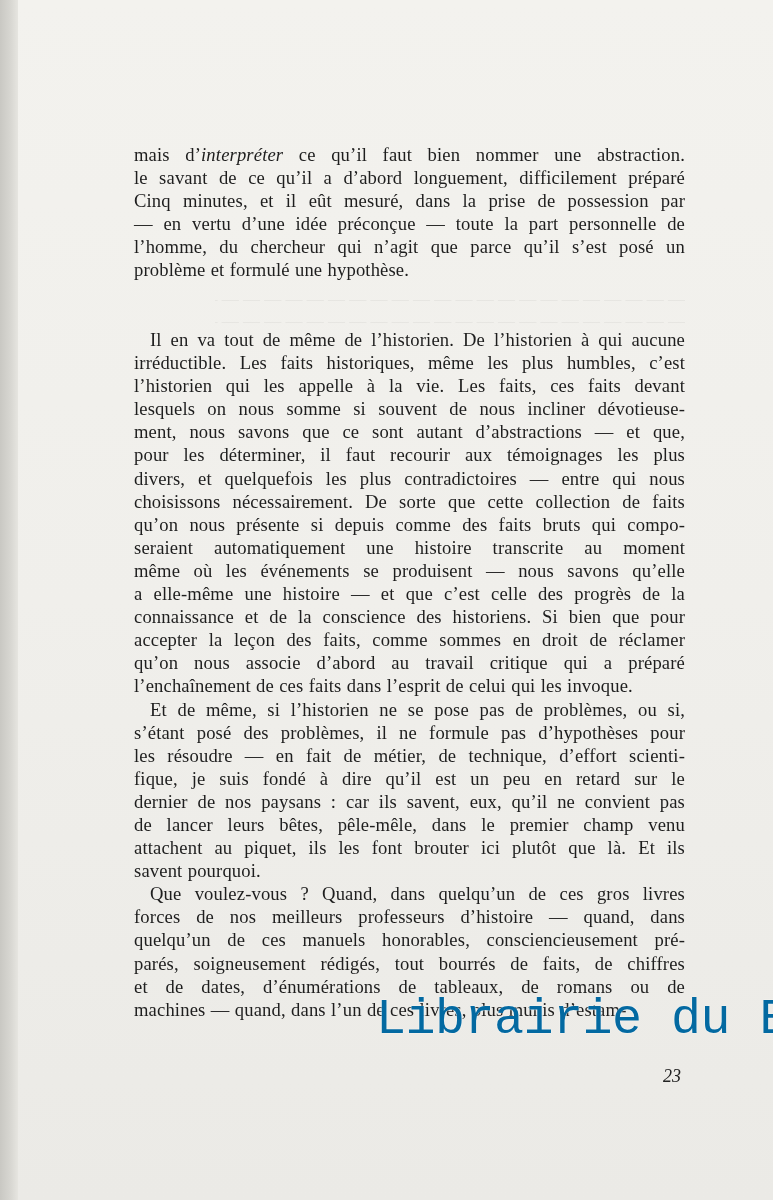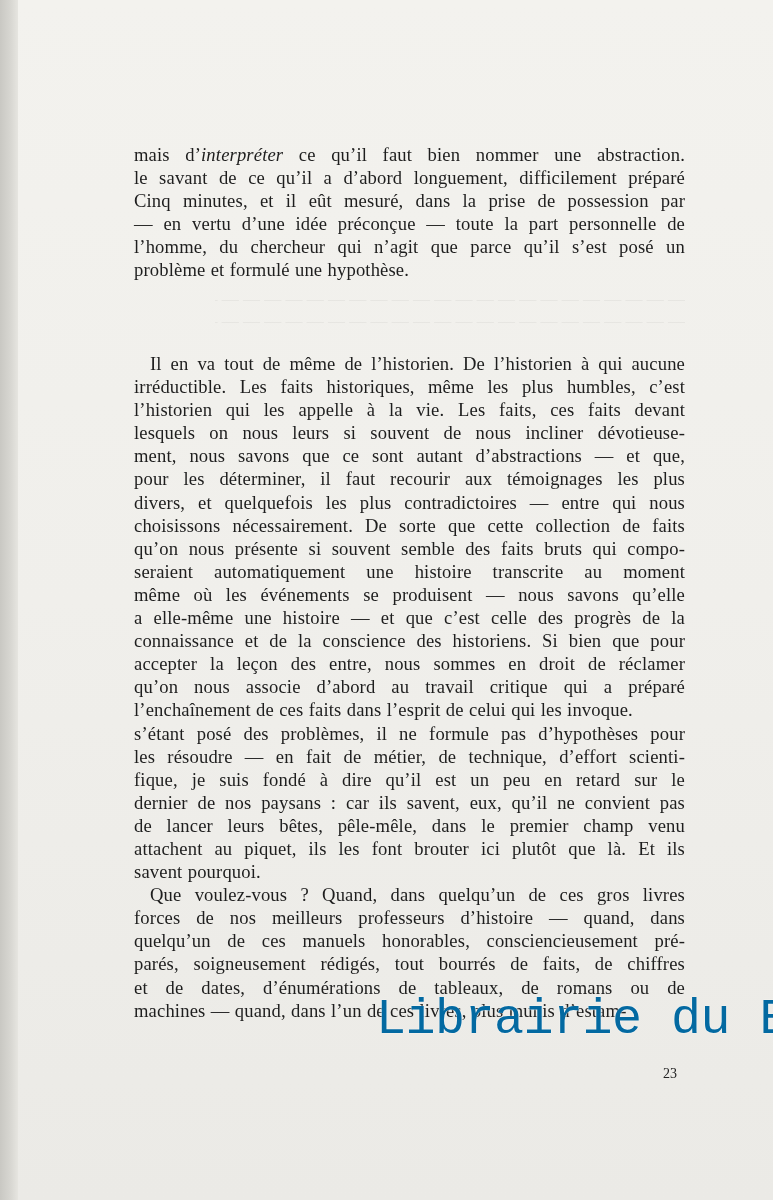--- a/index.html
+++ b/index.html
@@ -46,41 +46,42 @@
     }
     .line.last {
       text-align-last: left;
     }
     .line.indent {
       padding-left: 16px;
     }
     em {
     }
     #block-1 { top: 143px; }
-    #block-2 { top: 352px; }
+    #block-2 { top: 328px; }
     .bleed {
       position: absolute;
       left: 215px;
       top: 288px;
       width: 470px;
       color: rgba(120,120,118,0.10);
       font-size: 17px;
       line-height: 22px;
       transform: scaleX(-1);
       overflow: hidden;
       height: 60px;
       white-space: nowrap;
     }
     .page-number {
       position: absolute;
       left: 663px;
       top: 1066px;
-      font-size: 14px;
+      font-size: 18px;
       color: #222;
       font-family: "Liberation Serif", serif;
+      font-style: italic;
     }
     .watermark {
       position: absolute;
       left: 376px;
       top: 997px;
       font-family: Liberation Mono, monospace;
       font-size: 50px;
       line-height: 46px;
       color: #0369a1;
       letter-spacing: -0.5px;
@@ -108,35 +109,36 @@
       <span class="line">l’homme, du chercheur qui n’agit que parce qu’il s’est posé un</span>
       <span class="line last">problème et formulé une hypothèse.</span>
     </div>
 </div>
 
 <div class="text-block" id="block-2">
   <div>
       <span class="line indent">Il en va tout de même de l’historien. De l’historien à qui aucune</span>
       <span class="line">irréductible. Les faits historiques, même les plus humbles, c’est</span>
       <span class="line">l’historien qui les appelle à la vie. Les faits, ces faits devant</span>
-      <span class="line">lesquels on nous leurs si souvent de nous incliner dévotieuse-</span>
+      <span class="line">lesquels on nous somme si souvent de nous incliner dévotieuse-</span>
       <span class="line">ment, nous savons que ce sont autant d’abstractions — et que,</span>
       <span class="line">pour les déterminer, il faut recourir aux témoignages les plus</span>
       <span class="line">divers, et quelquefois les plus contradictoires — entre qui nous</span>
       <span class="line">choisissons nécessairement. De sorte que cette collection de faits</span>
-      <span class="line">qu’on nous présente si souvent semble des faits bruts qui compo-</span>
+      <span class="line">qu’on nous présente si depuis comme des faits bruts qui compo-</span>
       <span class="line">seraient automatiquement une histoire transcrite au moment</span>
       <span class="line">même où les événements se produisent — nous savons qu’elle</span>
       <span class="line">a elle-même une histoire — et que c’est celle des progrès de la</span>
       <span class="line">connaissance et de la conscience des historiens. Si bien que pour</span>
-      <span class="line">accepter la leçon des entre, nous sommes en droit de réclamer</span>
+      <span class="line">accepter la leçon des faits, comme sommes en droit de réclamer</span>
       <span class="line">qu’on nous associe d’abord au travail critique qui a préparé</span>
       <span class="line last">l’enchaînement de ces faits dans l’esprit de celui qui les invoque.</span>
     </div>
   <div>
+      <span class="line indent">Et de même, si l’historien ne se pose pas de problèmes, ou si,</span>
       <span class="line">s’étant posé des problèmes, il ne formule pas d’hypothèses pour</span>
       <span class="line">les résoudre — en fait de métier, de technique, d’effort scienti-</span>
       <span class="line">fique, je suis fondé à dire qu’il est un peu en retard sur le</span>
       <span class="line">dernier de nos paysans : car ils savent, eux, qu’il ne convient pas</span>
       <span class="line">de lancer leurs bêtes, pêle-mêle, dans le premier champ venu</span>
       <span class="line">attachent au piquet, ils les font brouter ici plutôt que là. Et ils</span>
       <span class="line last">savent pourquoi.</span>
     </div>
   <div>
       <span class="line indent">Que voulez-vous ? Quand, dans quelqu’un de ces gros livres</span>

